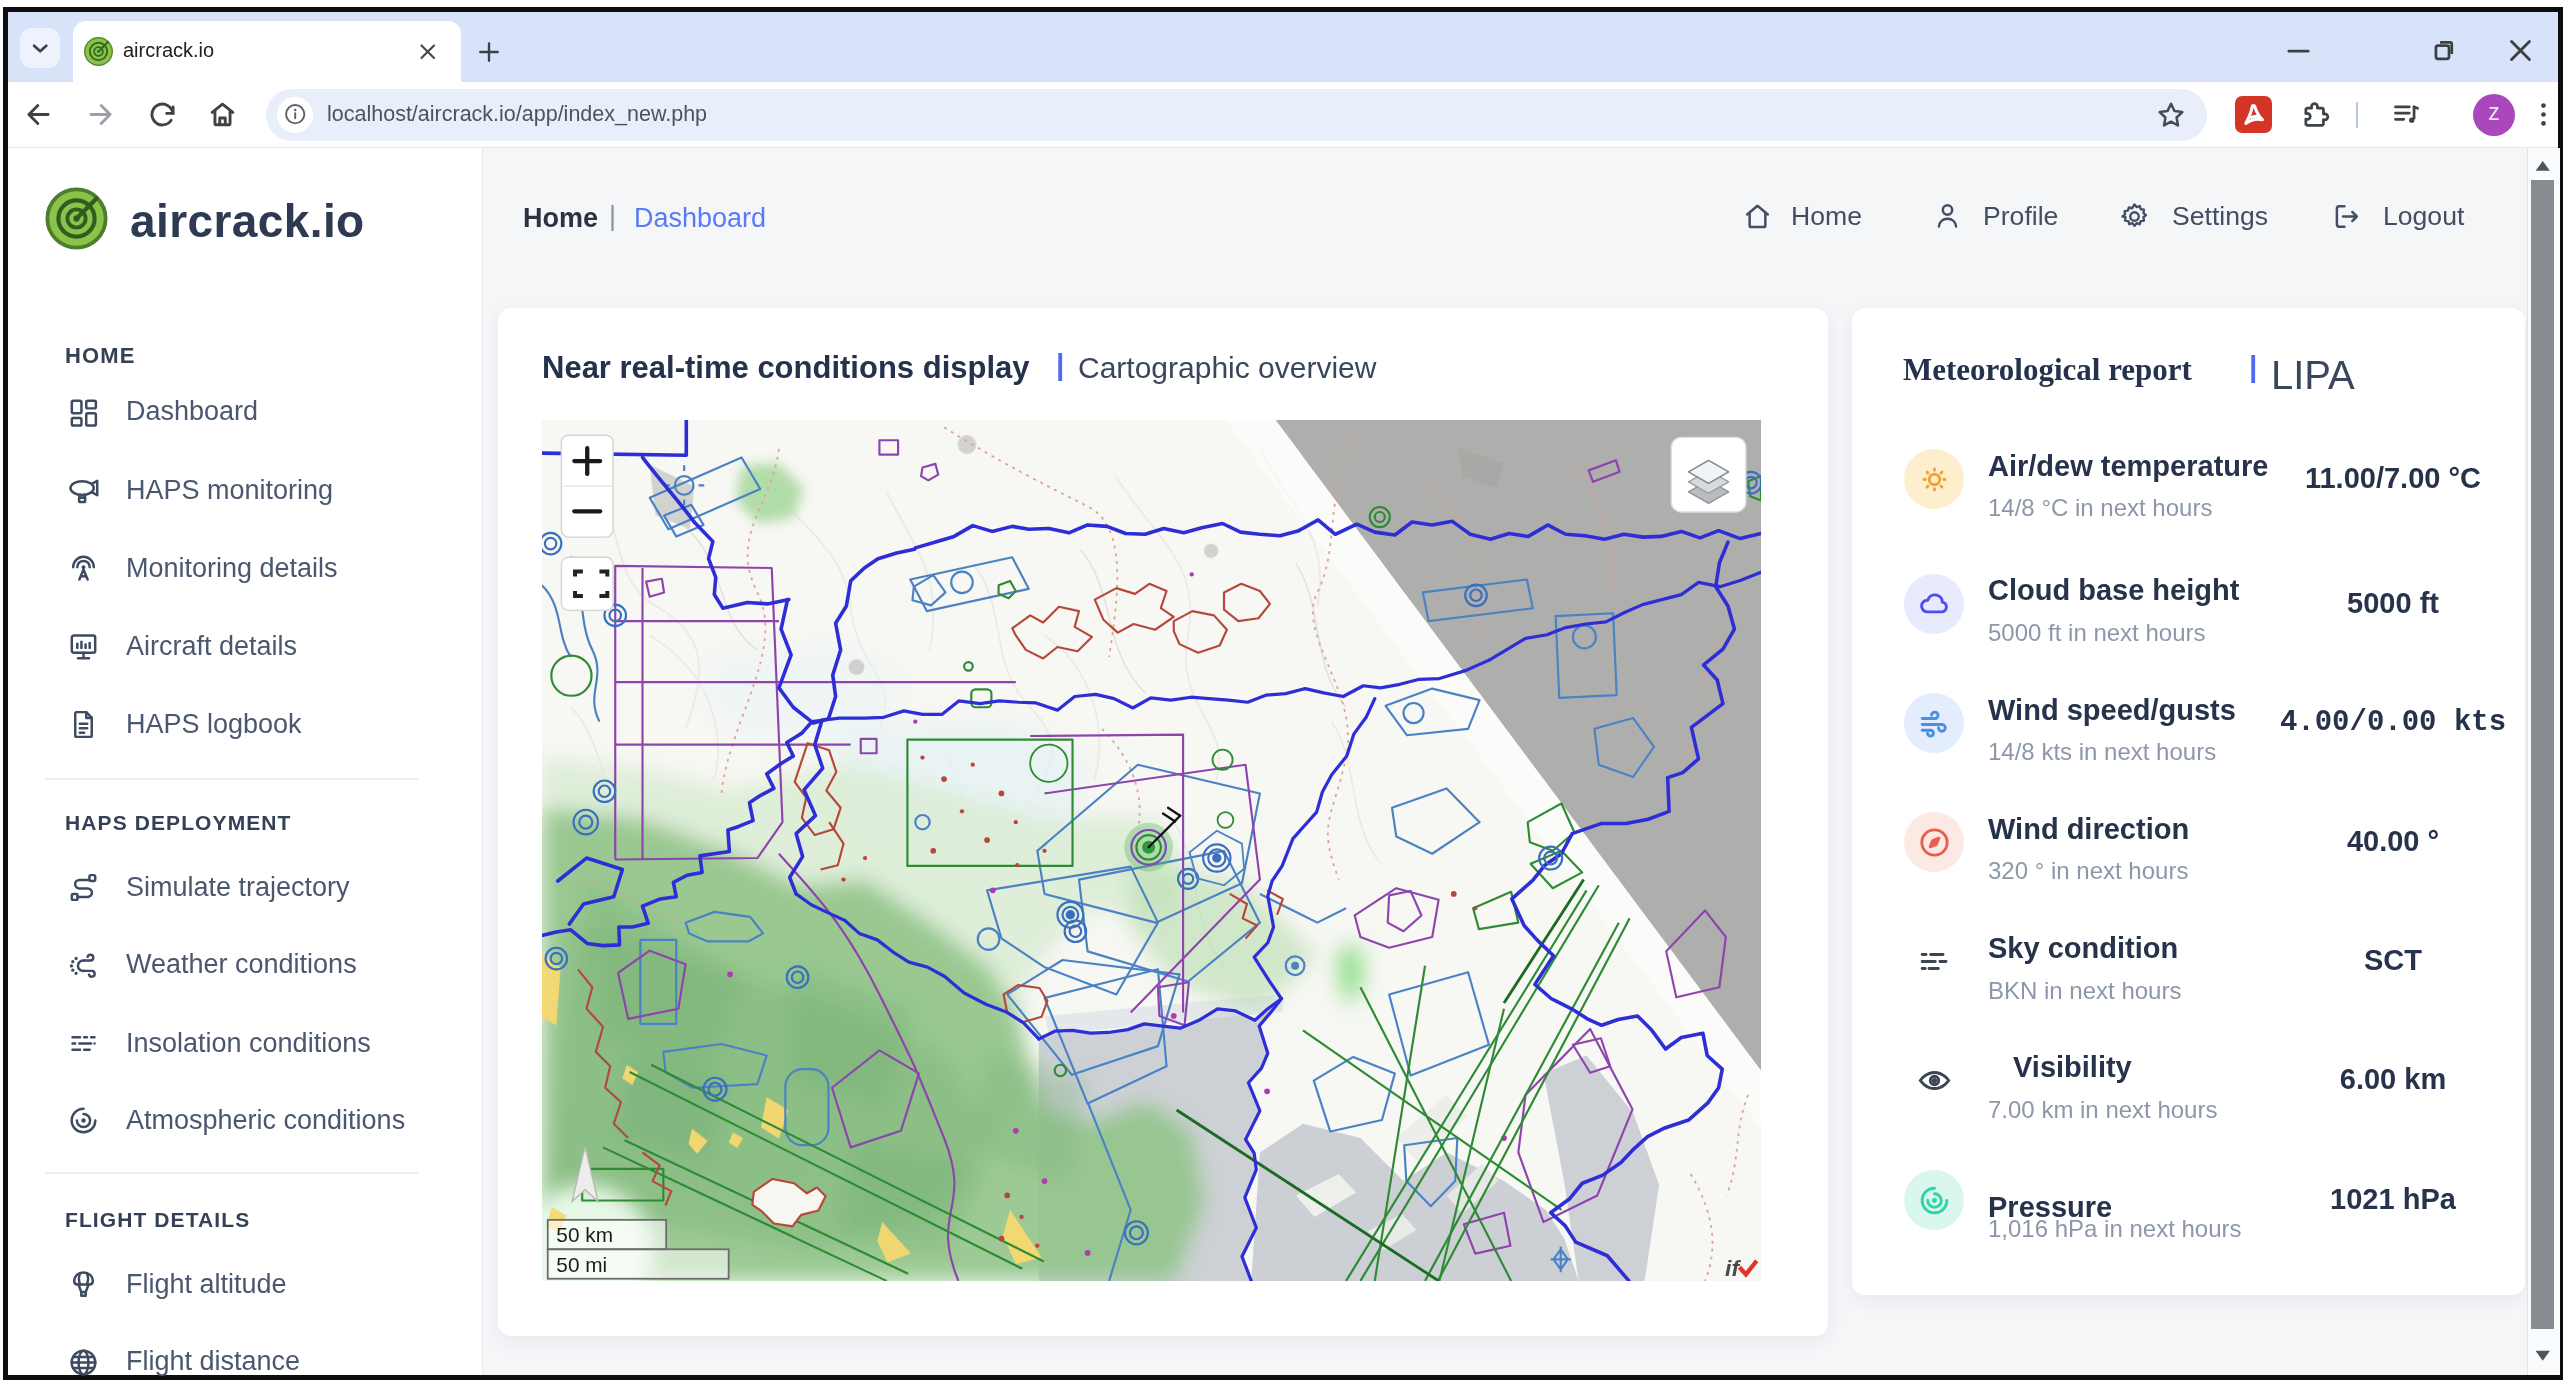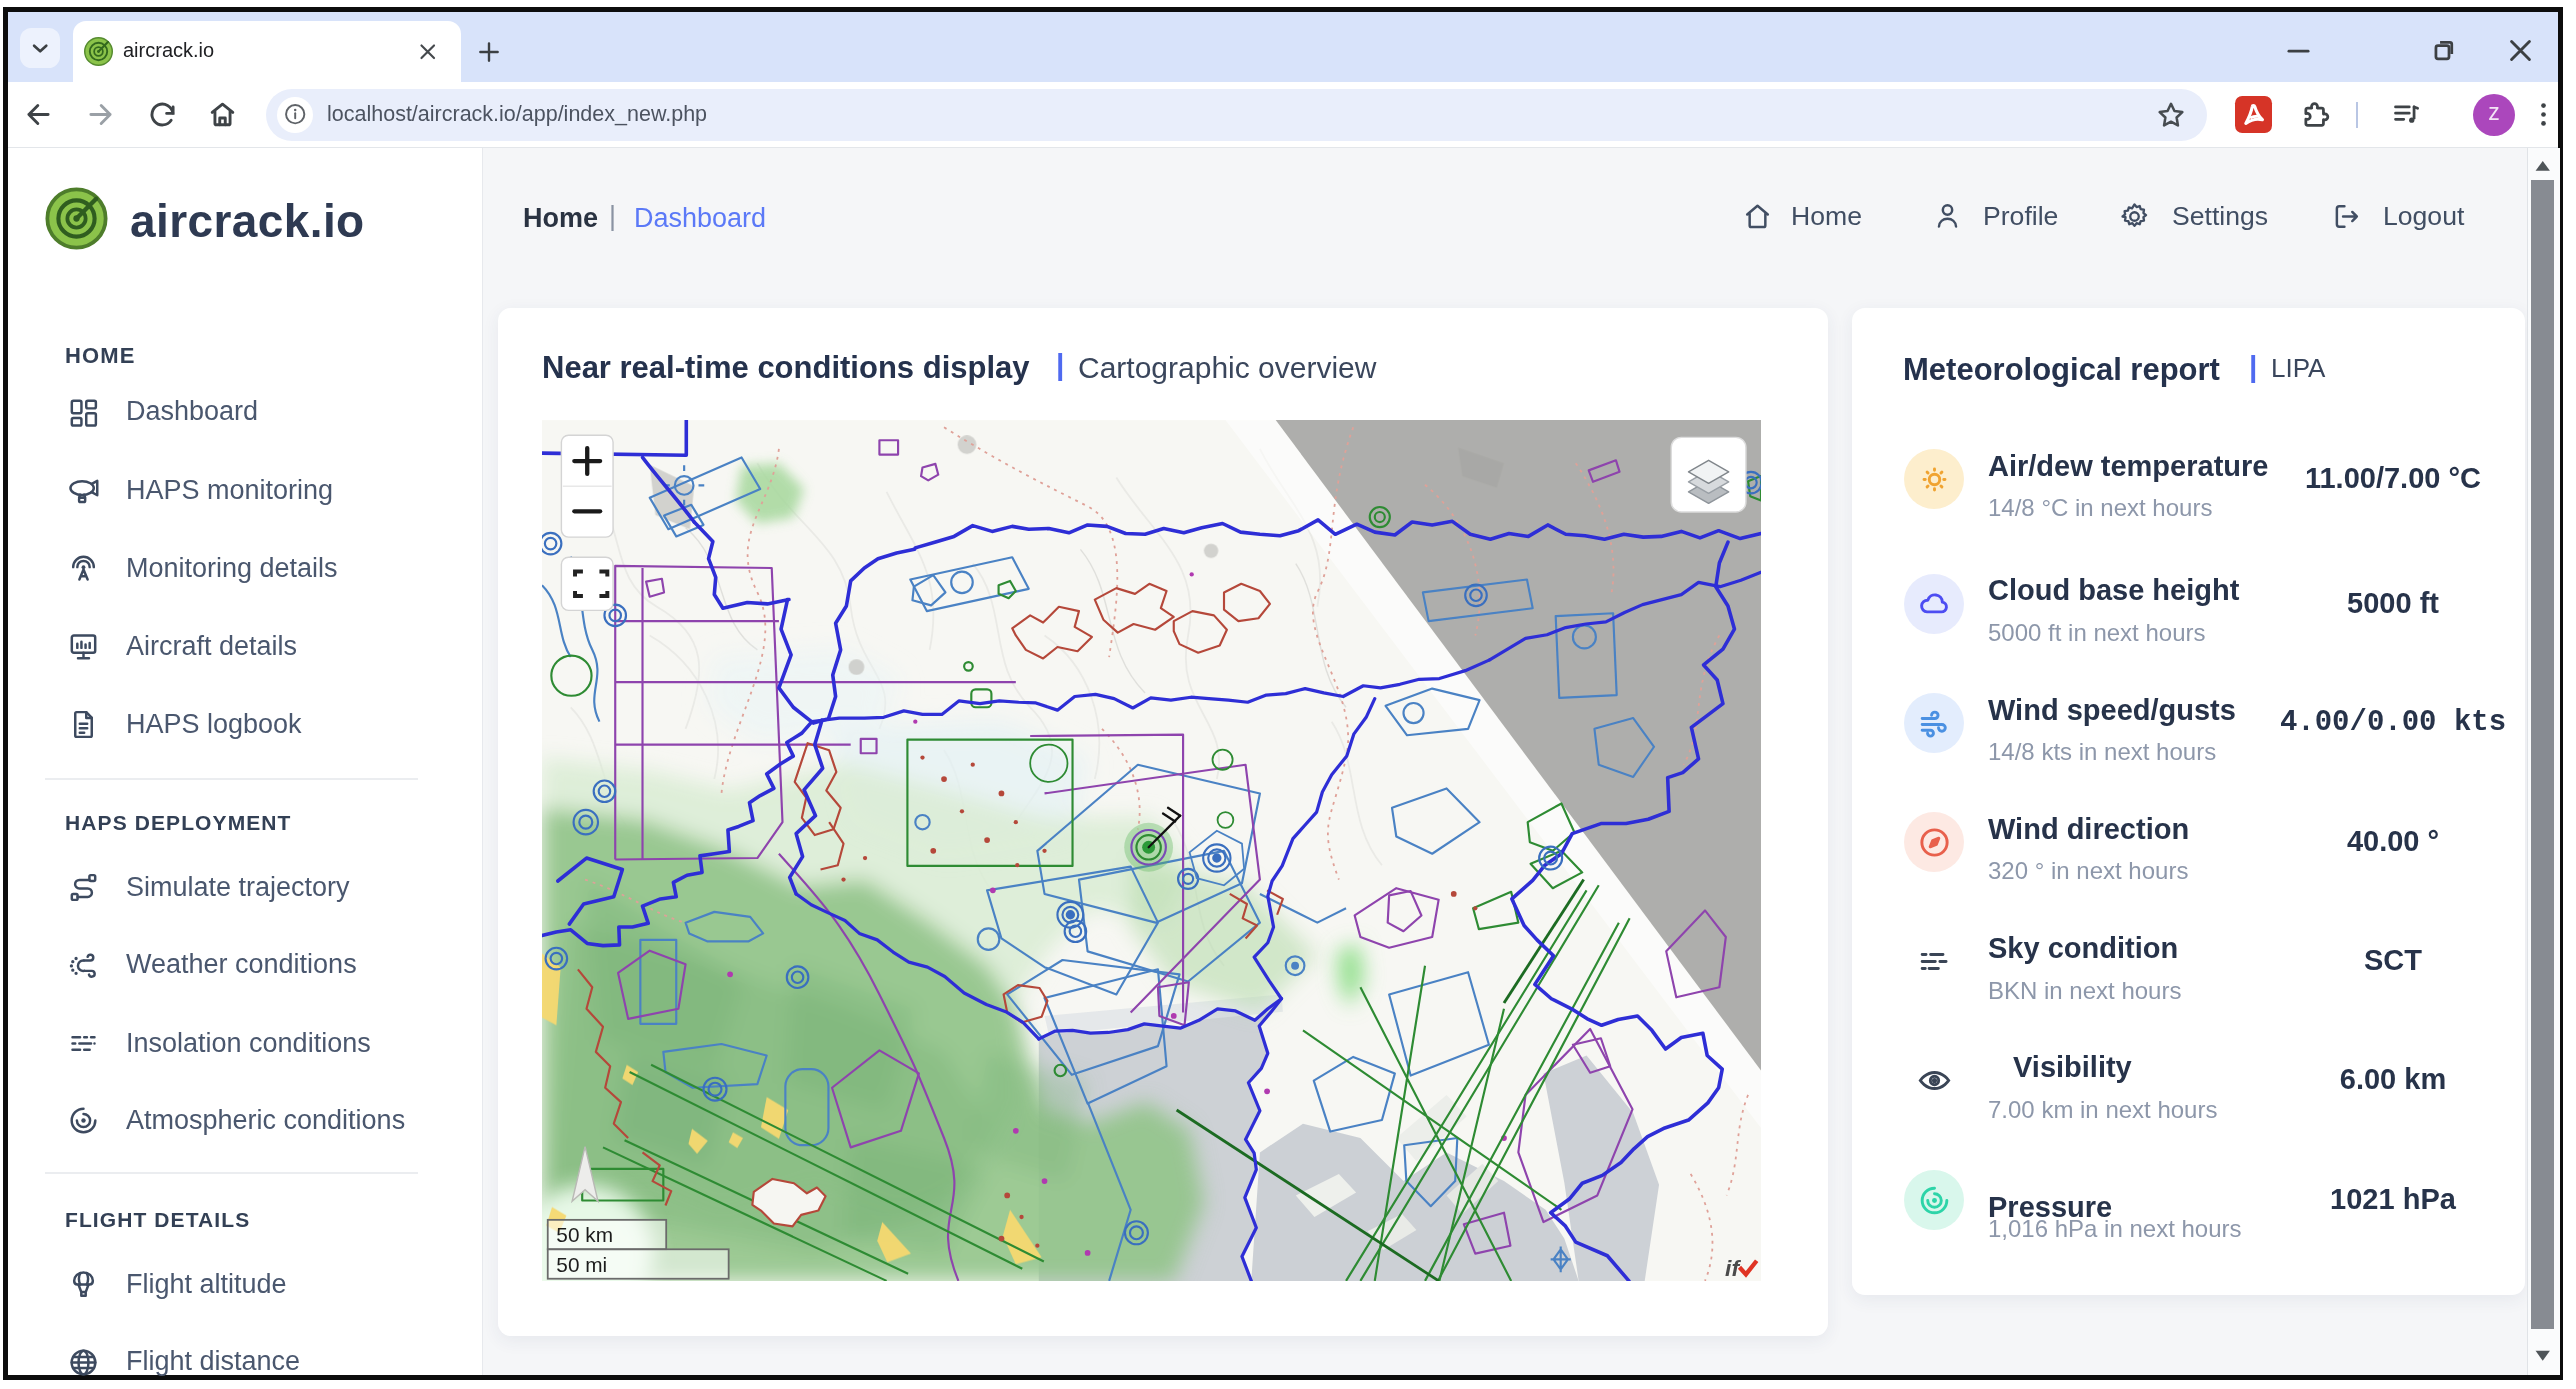--- a/index.html
+++ b/index.html
@@ -551,23 +551,23 @@
 <rect x="8" y="1114" width="165" height="41" fill="none" stroke="#6b6b6b" stroke-width="2.5"></rect>
 <text x="20" y="1145" font-size="29" fill="#1c1c1c" font-family="Liberation Sans,sans-serif">50 km</text>
 <rect x="8" y="1155" width="252" height="41" fill="#ffffff" opacity=".55"></rect>
 <rect x="8" y="1155" width="252" height="41" fill="none" stroke="#6b6b6b" stroke-width="2.5"></rect>
 <text x="20" y="1186" font-size="29" fill="#1c1c1c" font-family="Liberation Sans,sans-serif">50 mi</text>
 <text x="1648" y="1192" font-size="32" font-weight="bold" font-style="italic" fill="#4a4a4a" font-family="Liberation Sans,sans-serif">if</text>
 <path d="M1668,1180 l9,10 15,-19" stroke="#e03424" stroke-width="6" fill="none"></path>
 </g>
 </svg>
 <div class="card" style="left:1844px;top:160px;width:673px;height:987px;"></div>
-<div class="abs" style="left:1895px;top:204px;font-size:31px;font-weight:bold;color:#25324d;">Meteorological report</div>
+<div class="abs" style="left:1895px;top:204px;font-size:31px;font-weight:bold;color:#25324d;font-family:Liberation Serif, serif;">Meteorological report</div>
 <div class="abs" style="left:2241px;top:202px;font-size:30px;font-weight:bold;color:#4f6af0;">|</div>
-<div class="abs" style="left:2263px;top:205px;font-size:26px;color:#3a465c;">LIPA</div>
+<div class="abs" style="left:2263px;top:205px;font-size:40px;color:#3a465c;">LIPA</div>
 
 <div class="icircle" style="left:1896px;top:301px;background:#fdeecd;">
 <svg viewBox="0 0 24 24" fill="none" stroke="#f0a330" stroke-width="1.9" stroke-linecap="round">
           <circle cx="12" cy="12" r="3.4"></circle>
           <path d="M12 5.2v.8M12 18v.8M5.2 12h.8M18 12h.8M7.2 7.2l.6.6M16.2 16.2l.6.6M7.2 16.8l.6-.6M16.2 7.8l.6-.6"></path>
         </svg>
       </div>
 <div class="rowtitle" style="left:1980px;top:302px;text-align:center;">Air/dew temperature</div>
 <div class="rowsub" style="left:1980px;top:346px;">14/8 °C in next hours</div>
 <div class="rowval" style="left:2385px;top:314px;">11.00/7.00 °C</div>

